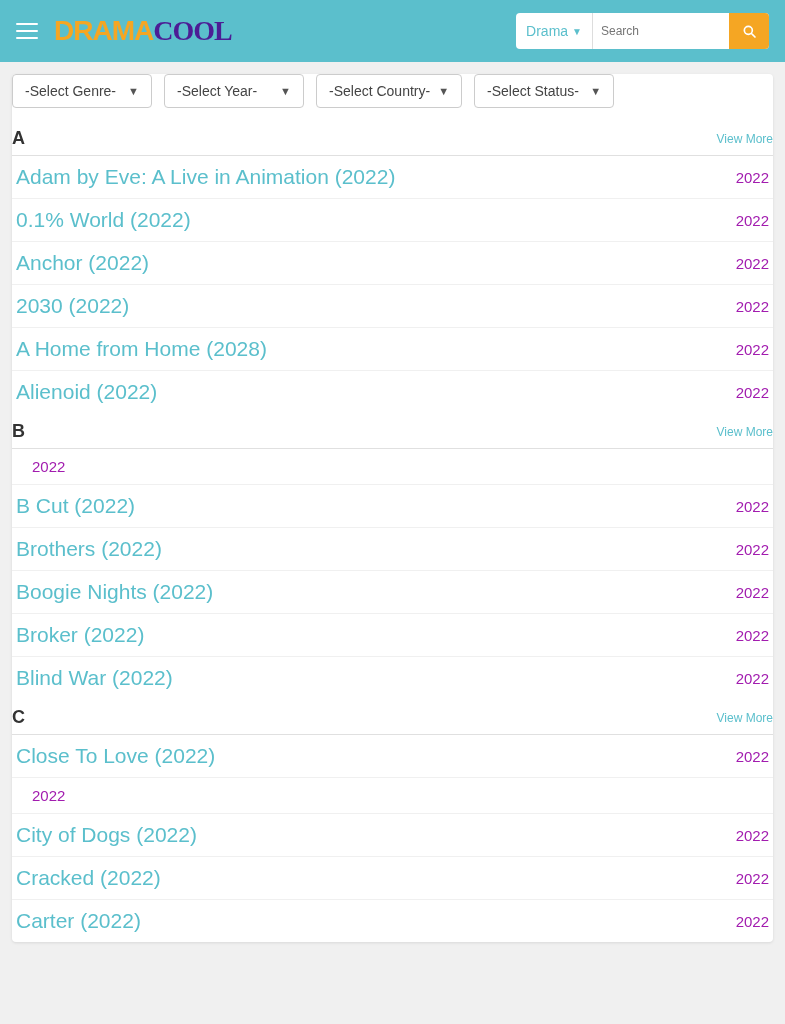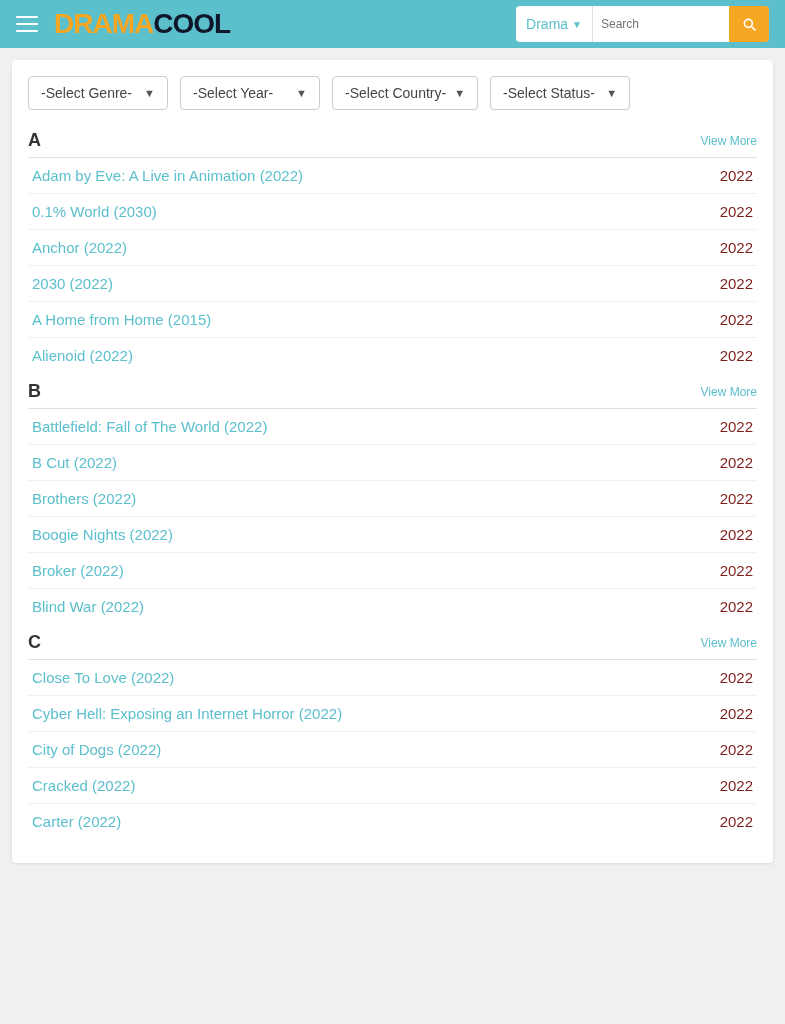--- a/index.html
+++ b/index.html
@@ -10,21 +10,21 @@
       min-height: 1024px;
     }
 
     
     .header {
       background: #5bbfcc;
       display: flex;
       align-items: center;
       padding: 12px 16px;
       gap: 16px;
-      height: 48px;
+      height: 62px;
     }
     .hamburger {
       display: flex;
       flex-direction: column;
       gap: 5px;
       cursor: pointer;
     }
     .hamburger span {
       display: block;
       width: 22px;
@@ -36,21 +36,22 @@
       display: flex;
       align-items: center;
       font-size: 28px;
       font-weight: bold;
       letter-spacing: -1px;
     }
     .logo-drama {
       color: #f5a623;
     }
     .logo-cool {
-      color: #0f172a;
+      color: #4c1d95;
+      font-family: Liberation Serif, serif;
     }
     .search-bar {
       margin-left: auto;
       display: flex;
       align-items: center;
       background: white;
       border-radius: 4px;
       overflow: hidden;
       height: 36px;
     }
@@ -95,21 +96,20 @@
     }
     .search-btn svg {
       fill: white;
     }
 
     
     .main-content {
       background: white;
       margin: 12px;
       border-radius: 4px;
-      padding: 16px;
       box-shadow: 0 1px 3px rgba(0,0,0,0.1);
     }
 
     
     .filter-row {
       display: flex;
       gap: 12px;
       margin-bottom: 20px;
       flex-wrap: wrap;
     }
@@ -163,27 +163,27 @@
       align-items: center;
       justify-content: space-between;
       padding: 9px 4px;
       border-bottom: 1px solid #f0f0f0;
       cursor: pointer;
     }
     .drama-item:last-child {
       border-bottom: none;
     }
     .drama-title {
-      font-size: 15px;
+      font-size: 21px;
       color: #5bbfcc;
       text-decoration: none;
     }
     .drama-year {
       font-size: 15px;
-      color: #7f1d1d;
+      color: #a21caf;
       flex-shrink: 0;
       margin-left: 16px;
     }
   </style>
 </head>
 <body>
 
 <header class="header">
   <div class="hamburger">
     <span></span>
@@ -236,49 +236,48 @@
         <div class="section-header">
           <span class="section-letter">A</span>
           <a class="view-more" href="#">View More</a>
         </div>
         <ul class="drama-list">
           <li class="drama-item">
             <a class="drama-title" href="#">Adam by Eve: A Live in Animation (2022)</a>
             <span class="drama-year">2022</span>
           </li>
           <li class="drama-item">
-            <a class="drama-title" href="#">0.1% World (2030)</a>
+            <a class="drama-title" href="#">0.1% World (2022)</a>
             <span class="drama-year">2022</span>
           </li>
           <li class="drama-item">
             <a class="drama-title" href="#">Anchor (2022)</a>
             <span class="drama-year">2022</span>
           </li>
           <li class="drama-item">
             <a class="drama-title" href="#">2030 (2022)</a>
             <span class="drama-year">2022</span>
           </li>
           <li class="drama-item">
-            <a class="drama-title" href="#">A Home from Home (2015)</a>
+            <a class="drama-title" href="#">A Home from Home (2028)</a>
             <span class="drama-year">2022</span>
           </li>
           <li class="drama-item">
             <a class="drama-title" href="#">Alienoid (2022)</a>
             <span class="drama-year">2022</span>
           </li>
         </ul>
       </div>
       <div class="section">
         <div class="section-header">
           <span class="section-letter">B</span>
           <a class="view-more" href="#">View More</a>
         </div>
         <ul class="drama-list">
           <li class="drama-item">
-            <a class="drama-title" href="#">Battlefield: Fall of The World (2022)</a>
             <span class="drama-year">2022</span>
           </li>
           <li class="drama-item">
             <a class="drama-title" href="#">B Cut (2022)</a>
             <span class="drama-year">2022</span>
           </li>
           <li class="drama-item">
             <a class="drama-title" href="#">Brothers (2022)</a>
             <span class="drama-year">2022</span>
           </li>
@@ -300,21 +299,20 @@
         <div class="section-header">
           <span class="section-letter">C</span>
           <a class="view-more" href="#">View More</a>
         </div>
         <ul class="drama-list">
           <li class="drama-item">
             <a class="drama-title" href="#">Close To Love (2022)</a>
             <span class="drama-year">2022</span>
           </li>
           <li class="drama-item">
-            <a class="drama-title" href="#">Cyber Hell: Exposing an Internet Horror (2022)</a>
             <span class="drama-year">2022</span>
           </li>
           <li class="drama-item">
             <a class="drama-title" href="#">City of Dogs (2022)</a>
             <span class="drama-year">2022</span>
           </li>
           <li class="drama-item">
             <a class="drama-title" href="#">Cracked (2022)</a>
             <span class="drama-year">2022</span>
           </li>

